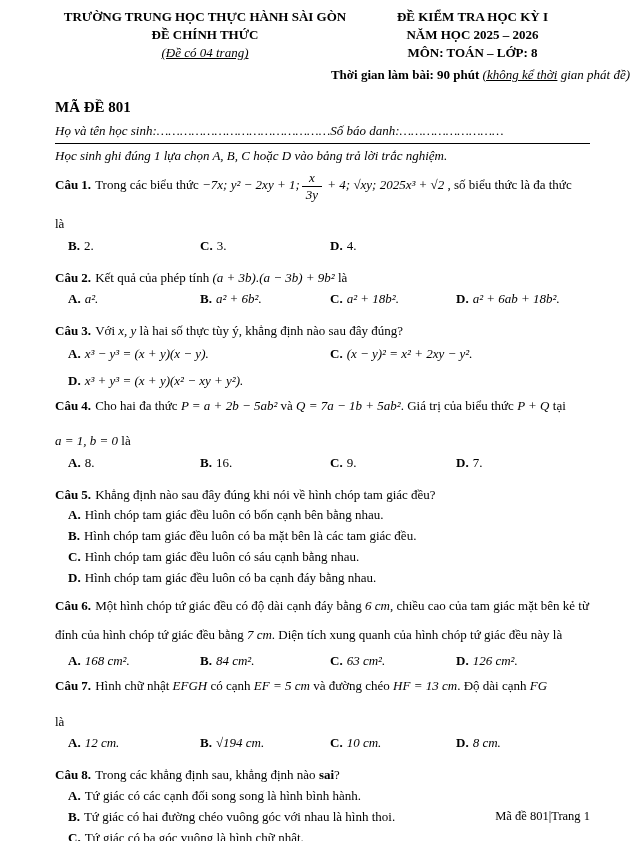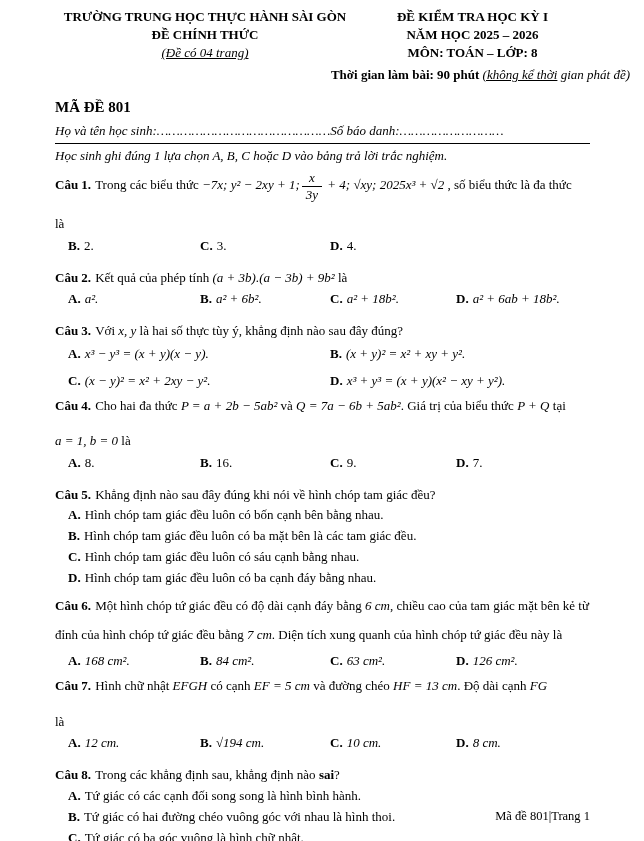--- a/index.html
+++ b/index.html
@@ -85,28 +85,27 @@
       <span class="opt"><span class="okey">B.</span><span class="math">a² + 6b².</span></span>
       <span class="opt"><span class="okey">C.</span><span class="math">a² + 18b².</span></span>
       <span class="opt"><span class="okey">D.</span><span class="math">a² + 6ab + 18b².</span></span>
     </div>
   </div>
 
   <div>
     <p class="q"><span class="qlabel">Câu 3.</span><span>Với </span><span class="math">x, y</span><span> là hai số thực tùy ý, khẳng định nào sau đây đúng?</span></p>
     <div class="opts2">
       <span class="opt"><span class="okey">A.</span><span class="math">x³ − y³ = (x + y)(x − y).</span></span>
-      <span class="opt"><span class="okey">B.</span><span class="math">(x + y)² = x² + xy + y².</span></span>
       <span class="opt"><span class="okey">C.</span><span class="math">(x − y)² = x² + 2xy − y².</span></span>
       <span class="opt"><span class="okey">D.</span><span class="math">x³ + y³ = (x + y)(x² − xy + y²).</span></span>
     </div>
   </div>
 
   <div>
-    <p class="q mathline"><span class="qlabel">Câu 4.</span><span>Cho hai đa thức </span><span class="math">P = a + 2b − 5ab²</span><span> và </span><span class="math">Q = 7a − 6b + 5ab²</span><span>. Giá trị của biểu thức </span><span class="math">P + Q</span><span> tại</span></p>
+    <p class="q mathline"><span class="qlabel">Câu 4.</span><span>Cho hai đa thức </span><span class="math">P = a + 2b − 5ab²</span><span> và </span><span class="math">Q = 7a − 1b + 5ab²</span><span>. Giá trị của biểu thức </span><span class="math">P + Q</span><span> tại</span></p>
     <p class="q"><span class="math">a = 1, b = 0</span><span> là</span></p>
     <div class="opts4">
       <span class="opt"><span class="okey">A.</span><span>8.</span></span>
       <span class="opt"><span class="okey">B.</span><span>16.</span></span>
       <span class="opt"><span class="okey">C.</span><span>9.</span></span>
       <span class="opt"><span class="okey">D.</span><span>7.</span></span>
     </div>
   </div>
 
   <div>

